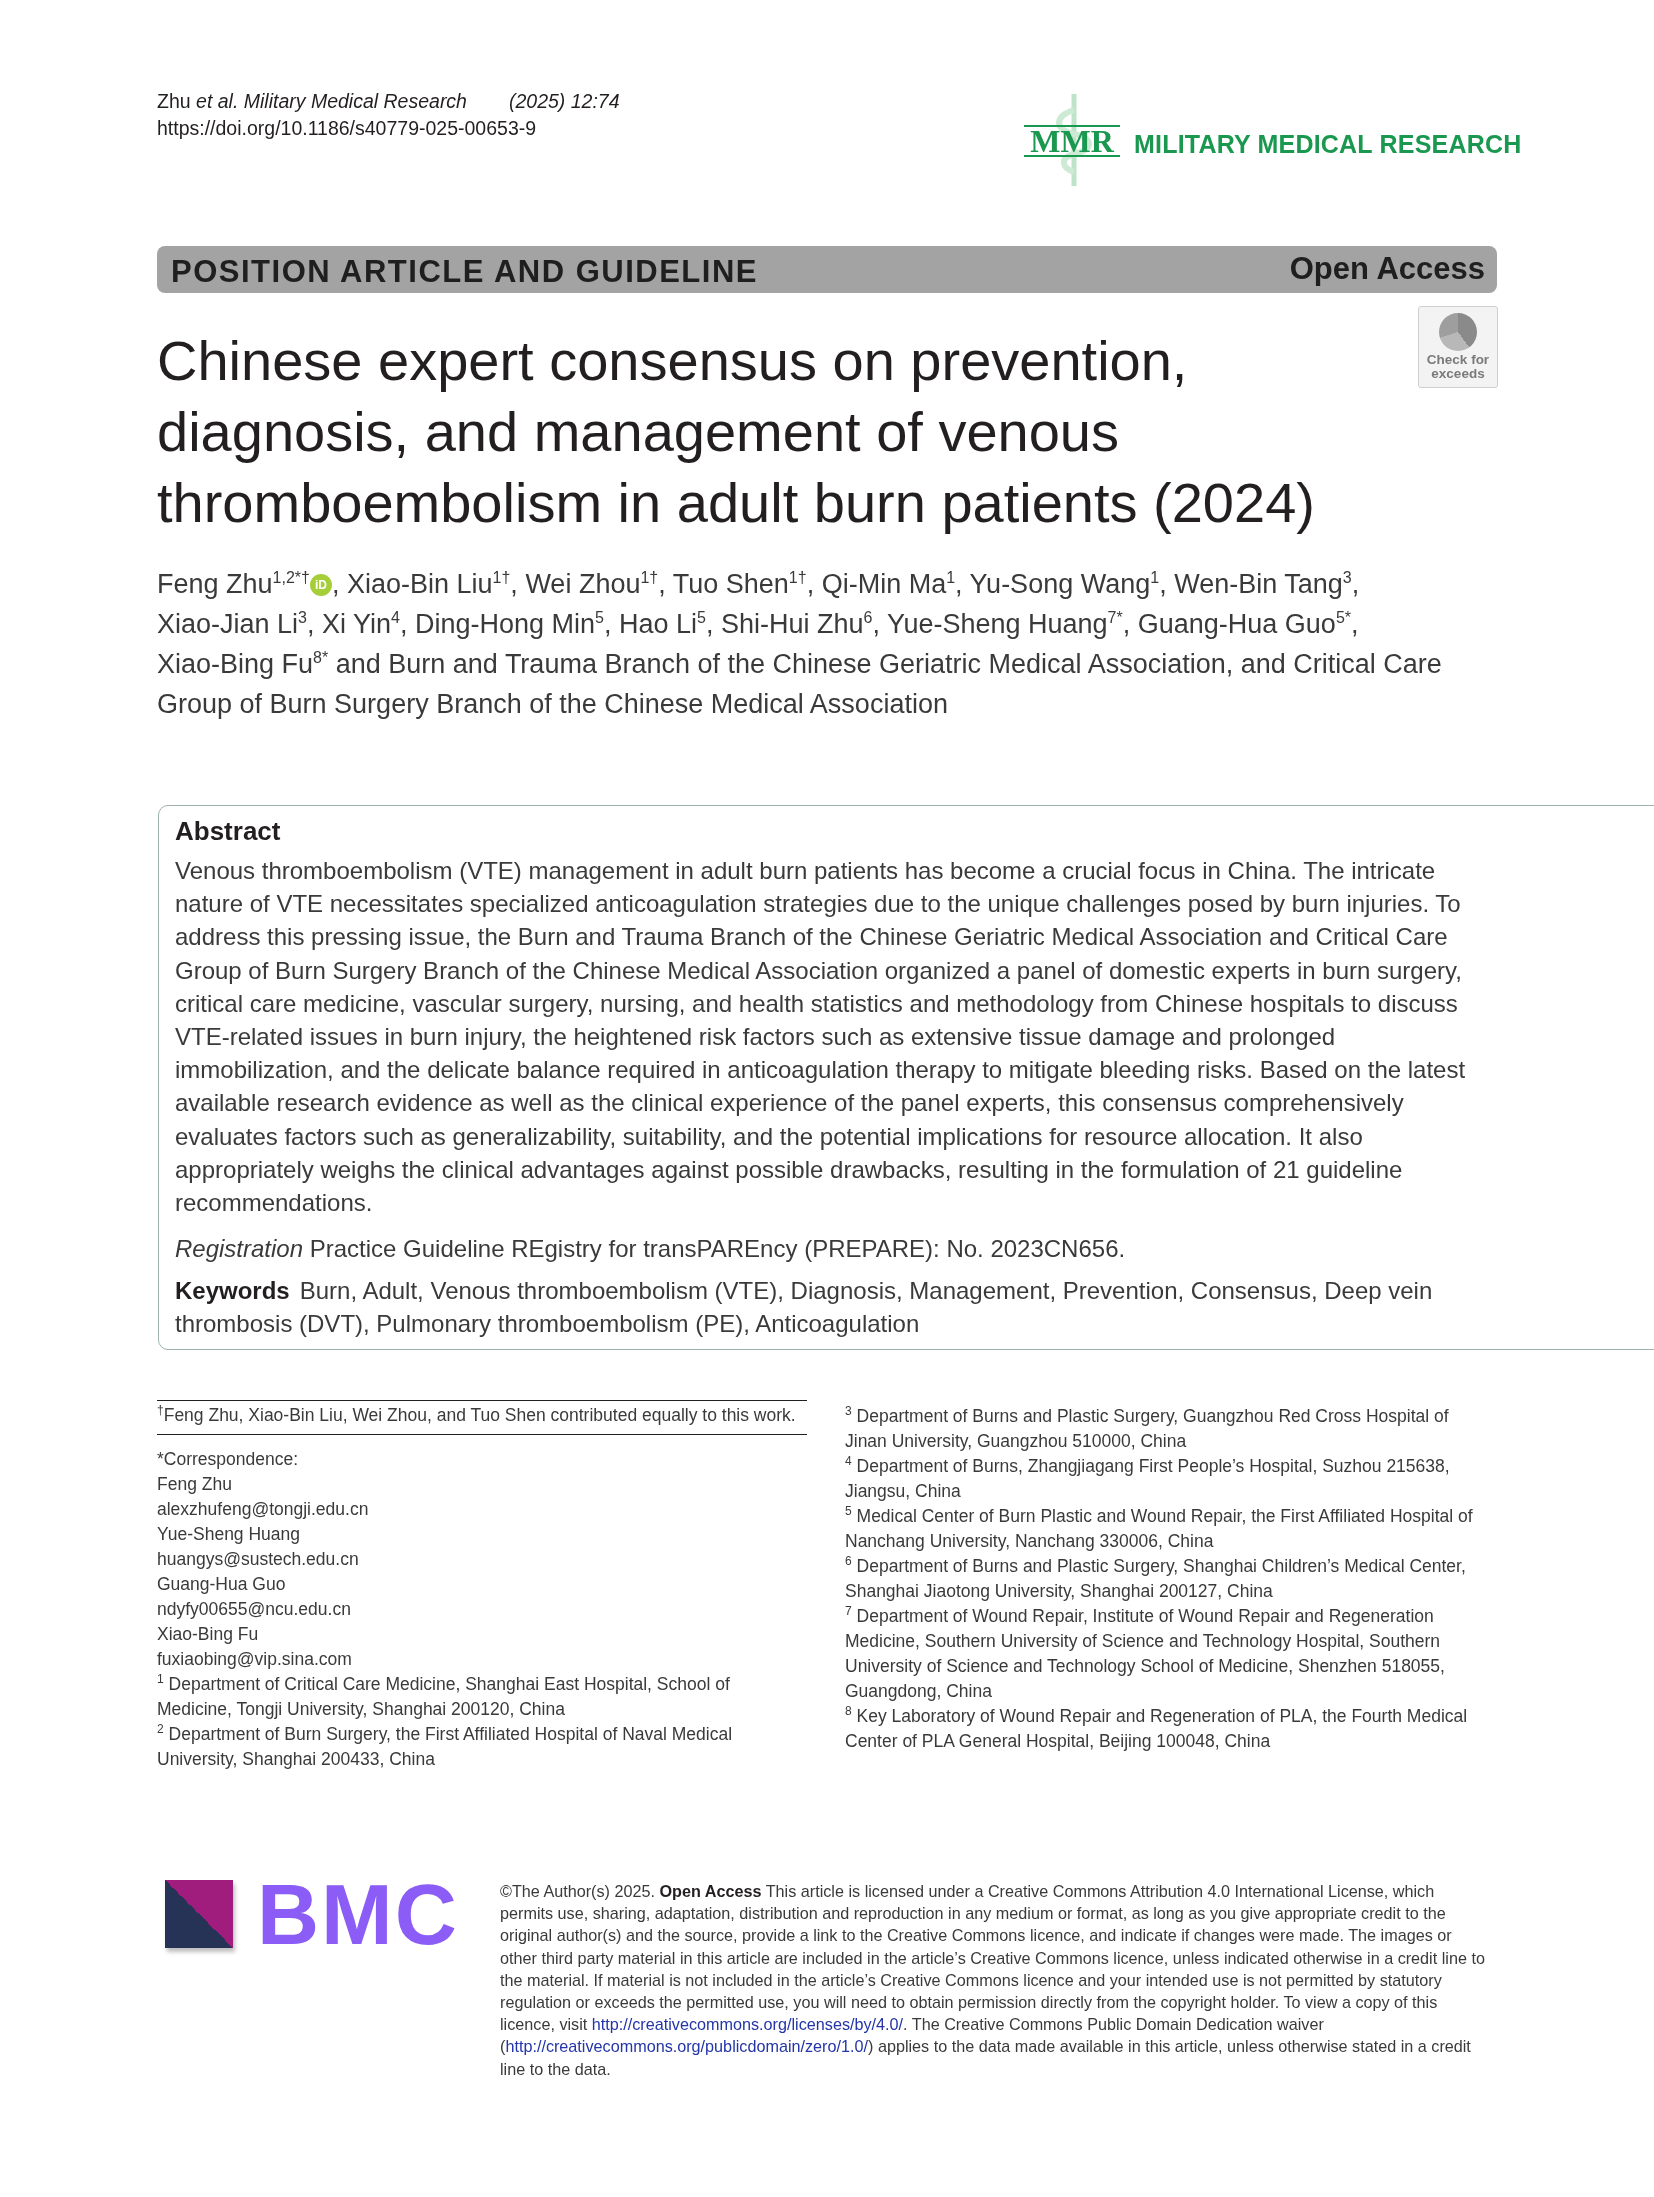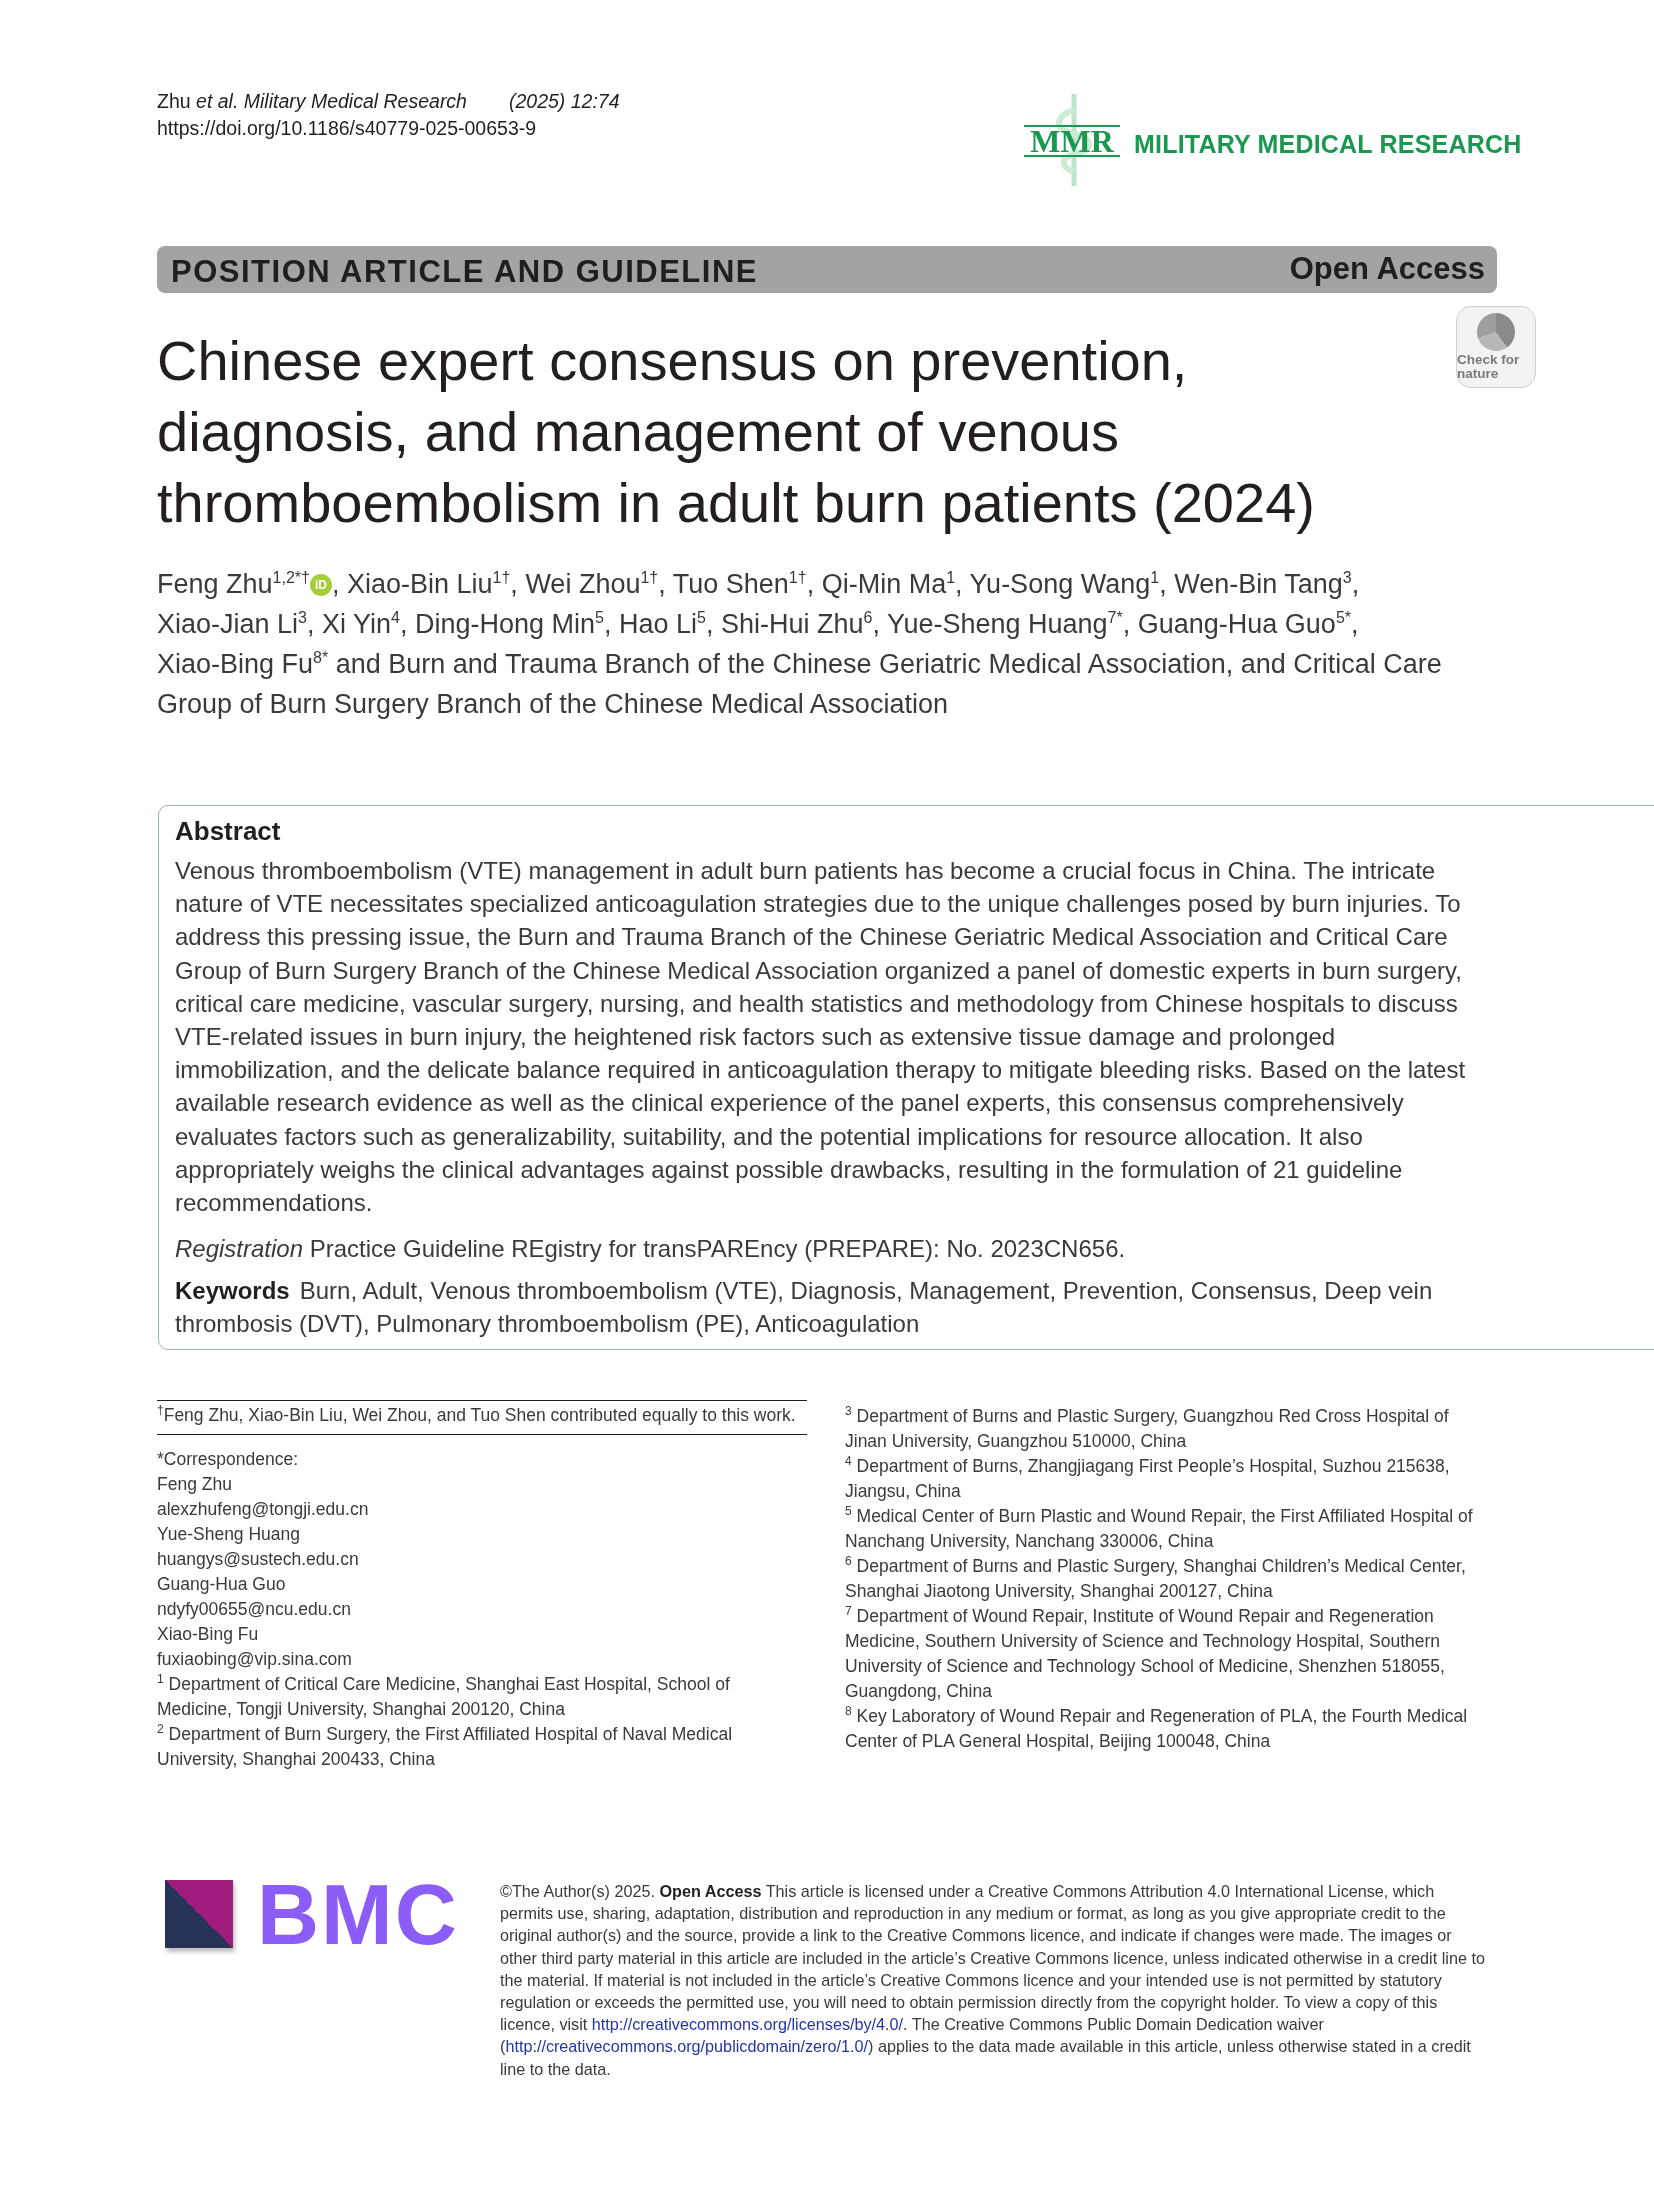--- a/index.html
+++ b/index.html
@@ -23,22 +23,22 @@
             border-radius: 8px; }
   .banner-left { position: absolute; left: 14px; top: 8px; font-size: 31px; font-weight: bold;
                  letter-spacing: 1.5px; color: #1f1f1f; }
   .banner-right { position: absolute; right: 12px; top: 5px; font-size: 31px; font-weight: bold;
                   color: #1f1f1f; }
 
   
   .title { left: 157px; top: 325px; width: 1340px; font-size: 56px; line-height: 71px;
            color: #231f20; font-weight: normal; margin: 0; }
 
-  .cfu { left: 1456px; top: 306px; width: 78px; height: 80px; border: 1px solid #cfcfcf;
-         background: #f3f3f3; border-radius: 15px; }
+  .cfu { left: 1418px; top: 306px; width: 78px; height: 80px; border: 1px solid #cfcfcf;
+         background: #f3f3f3; border-radius: 3px; text-align: center; }
   .cfu-circle { margin: 6px auto 0; width: 38px; height: 38px; border-radius: 50%;
                 background: conic-gradient(#8a8a8a 0 40%, #b8b8b8 40% 70%, #9e9e9e 70% 100%); }
   .cfu-text { font-size: 13.5px; line-height: 14px; font-weight: bold; color: #7a7a7a; margin-top: 2px; }
 
   
   .authors { left: 157px; top: 564px; width: 1340px; font-size: 27px; line-height: 40px;
              color: #3a3a3a; font-weight: normal; }
   .authors sup { font-size: 16px; vertical-align: super; line-height: 0; }
   .orcid { display: inline-block; width: 22px; height: 22px; border-radius: 50%; background: #a6ce39;
            color: #fff; font-size: 12px; font-weight: bold; text-align: center; line-height: 22px;
@@ -104,21 +104,21 @@
 
 <h1 class="abs title">
   <span>Chinese expert consensus on prevention,</span><br>
   <span>diagnosis, and management of venous</span><br>
   <span>thromboembolism in adult burn patients (2024)</span>
 </h1>
 
 <div class="abs cfu">
   <div class="cfu-circle"></div>
   <div class="cfu-text">
-    <span>Check for</span><br><span>nature</span>
+    <span>Check for</span><br><span>exceeds</span>
   </div>
 </div>
 
 <div class="abs authors">
   <span><span>Feng Zhu</span><sup>1,2*†</sup></span><span class="orcid">iD</span>,
   <span><span>Xiao-Bin Liu</span><sup>1†</sup></span>,
   <span><span>Wei Zhou</span><sup>1†</sup></span>,
   <span><span>Tuo Shen</span><sup>1†</sup></span>,
   <span><span>Qi-Min Ma</span><sup>1</sup></span>,
   <span><span>Yu-Song Wang</span><sup>1</sup></span>,

